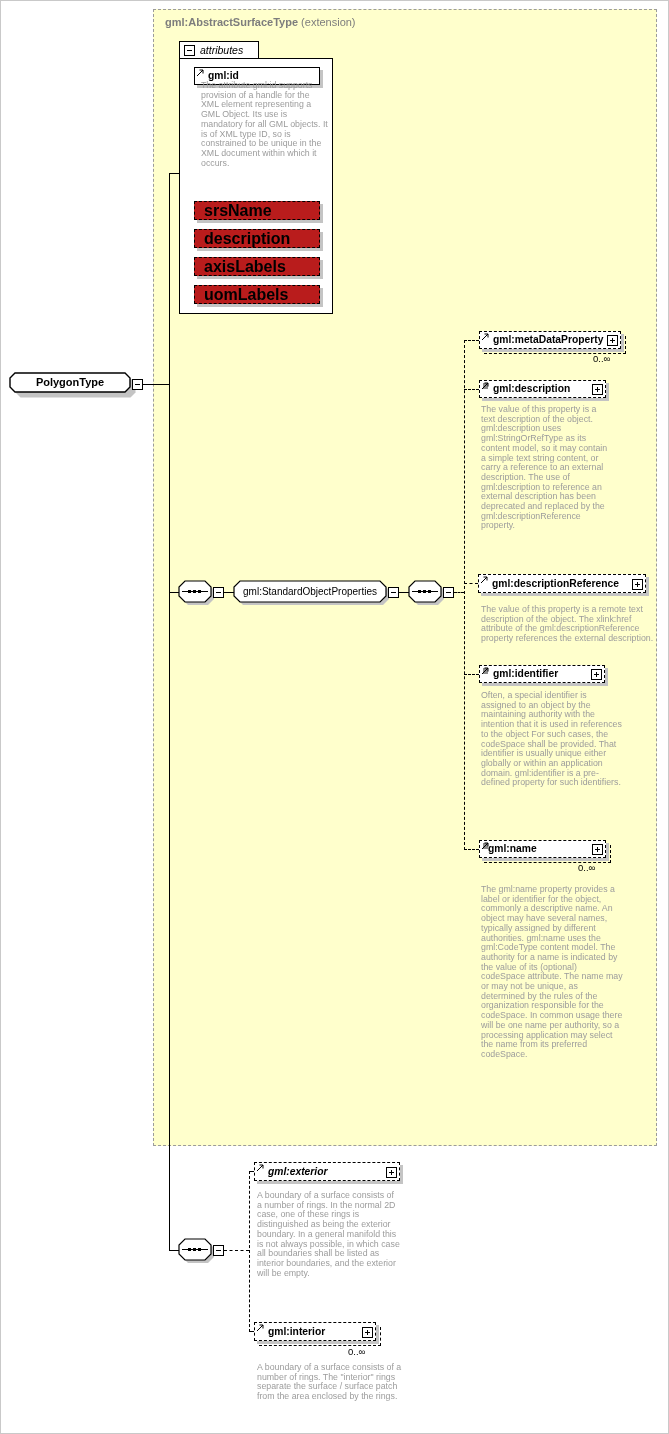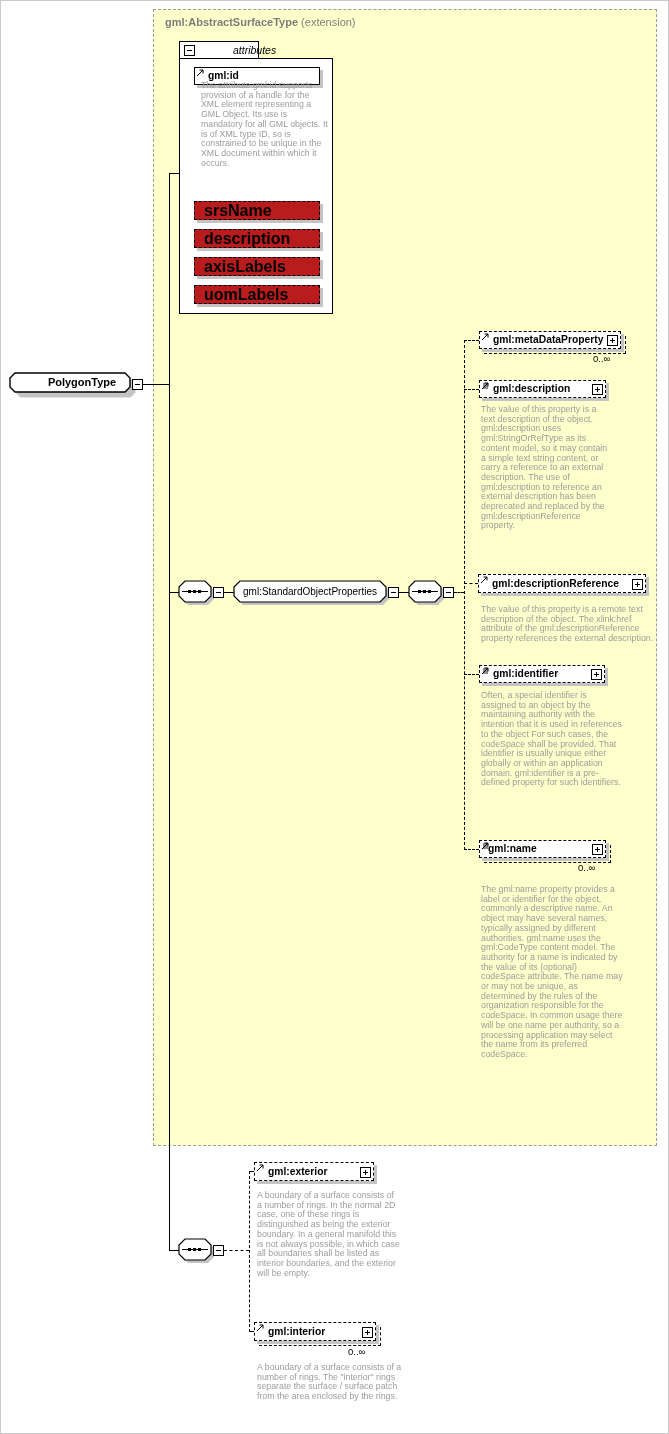--- a/index.html
+++ b/index.html
@@ -12,21 +12,21 @@
   .ext-frame{
     position:absolute;left:152px;top:8px;width:504px;height:1137px;
     background:#ffffcc;border:1px dashed #9b9b9b;box-sizing:border-box;
   }
   .ext-title{position:absolute;left:11px;top:6px;font-size:11px;color:#7d7d7d;white-space:nowrap;}
   .ext-title .tname{font-weight:bold;}
   .attr-tab{
     position:absolute;left:178px;top:40px;width:80px;height:17px;background:#fff;
     border:1px solid #000;border-bottom:none;box-sizing:border-box;
   }
-  .attr-tab .lbl{position:absolute;left:20px;top:2px;font-size:10.5px;font-style:italic;color:#000;margin-left:33px;}
+  .attr-tab .lbl{position:absolute;left:20px;top:2px;font-size:10.5px;font-style:italic;color:#000;}
   .attr-panel{
     position:absolute;left:178px;top:57px;width:154px;height:256px;background:#fff;
     border:1px solid #000;box-sizing:border-box;
   }
   
   .ebox{
     position:absolute;background:#fff;border:1px dashed #000;box-sizing:border-box;
     box-shadow:3px 3px 0 #c4c4c4;font-size:10.3px;font-weight:bold;color:#000;
     white-space:nowrap;padding-left:13px;
   }
@@ -88,21 +88,21 @@
   <div class="abox" style="left:193px;top:200px;width:126px;height:19px;line-height:17px;"><span>srsName</span></div>
   <div class="abox" style="left:193px;top:228px;width:126px;height:19px;line-height:17px;"><span>description</span></div>
   <div class="abox" style="left:193px;top:256px;width:126px;height:19px;line-height:17px;"><span>axisLabels</span></div>
   <div class="abox" style="left:193px;top:284px;width:126px;height:19px;line-height:17px;"><span>uomLabels</span></div>
 
   <div class="svgwrap" style="left:8px;top:371px;width:132px;height:28px;">
     <svg width="132" height="28">
       <polygon points="9,4 119,4 124,9 124,18 119,23 9,23 4,18 4,9" fill="#c4c4c4" stroke="none" transform="translate(2.5,2.5)"></polygon>
       <polygon points="6,1 116,1 121,6 121,15 116,20 6,20 1,15 1,6" fill="#fff" stroke="#000" stroke-width="1.4"></polygon>
     </svg>
-    <div class="ovl" style="left:1px;top:1px;width:120px;height:19px;line-height:19px;font-size:11px;font-weight:bold;padding-left:12px;">PolygonType</div>
+    <div class="ovl" style="left:1px;top:1px;width:120px;height:19px;line-height:19px;font-size:11px;font-weight:bold;">PolygonType</div>
   </div>
   <span class="sq" style="left:131px;top:378px;"></span>
 
   <div class="hl" style="left:142px;top:383px;width:26px;"></div>
   <div class="vl" style="left:168px;top:172px;height:1078px;"></div>
   <div class="hl" style="left:168px;top:172px;width:10px;"></div>
   <div class="hl" style="left:168px;top:591px;width:10px;"></div>
   <div class="hl" style="left:168px;top:1249px;width:10px;"></div>
 
   <div class="svgwrap" style="left:177px;top:579px;width:40px;height:29px;">
@@ -218,21 +218,21 @@
         <rect x="15" y="10" width="3" height="3" fill="#000"></rect>
         <rect x="20" y="10" width="3" height="3" fill="#000"></rect>
     </svg>
   </div>
   <span class="sq" style="left:212px;top:1244px;"></span>
   <div class="hd" style="left:223px;top:1249px;width:25px;"></div>
   <div class="vd" style="left:248px;top:1170px;height:161px;"></div>
   <div class="hd" style="left:248px;top:1170px;width:5px;"></div>
   <div class="hd" style="left:248px;top:1330px;width:5px;"></div>
 
-  <div class="ebox" style="left:253px;top:1161px;width:120px;height:19px;line-height:17px;">
+  <div class="ebox" style="left:253px;top:1161px;width:146px;height:19px;line-height:17px;font-style:italic;">
     <svg class="ref-ic" width="9" height="9">
         <path d="M1,8 L7,2 M3.5,2 L7,2 L7,5.5" stroke="#000" stroke-width="1" fill="none"></path>
       </svg>
     <span class="t">gml:exterior</span>
     <span class="sq plus exp" style="top:4px;"></span>
   </div>
   <div class="doc" style="left:256px;top:1190px;width:143px;">A boundary of a surface consists of a number of rings. In the normal 2D case, one of these rings is distinguished as being the exterior boundary. In a general manifold this is not always possible, in which case all boundaries shall be listed as interior boundaries, and the exterior will be empty.</div>
 
   <div style="position:absolute;left:253px;top:1321px;width:122px;height:19px;">
     <div class="ghost"></div>

